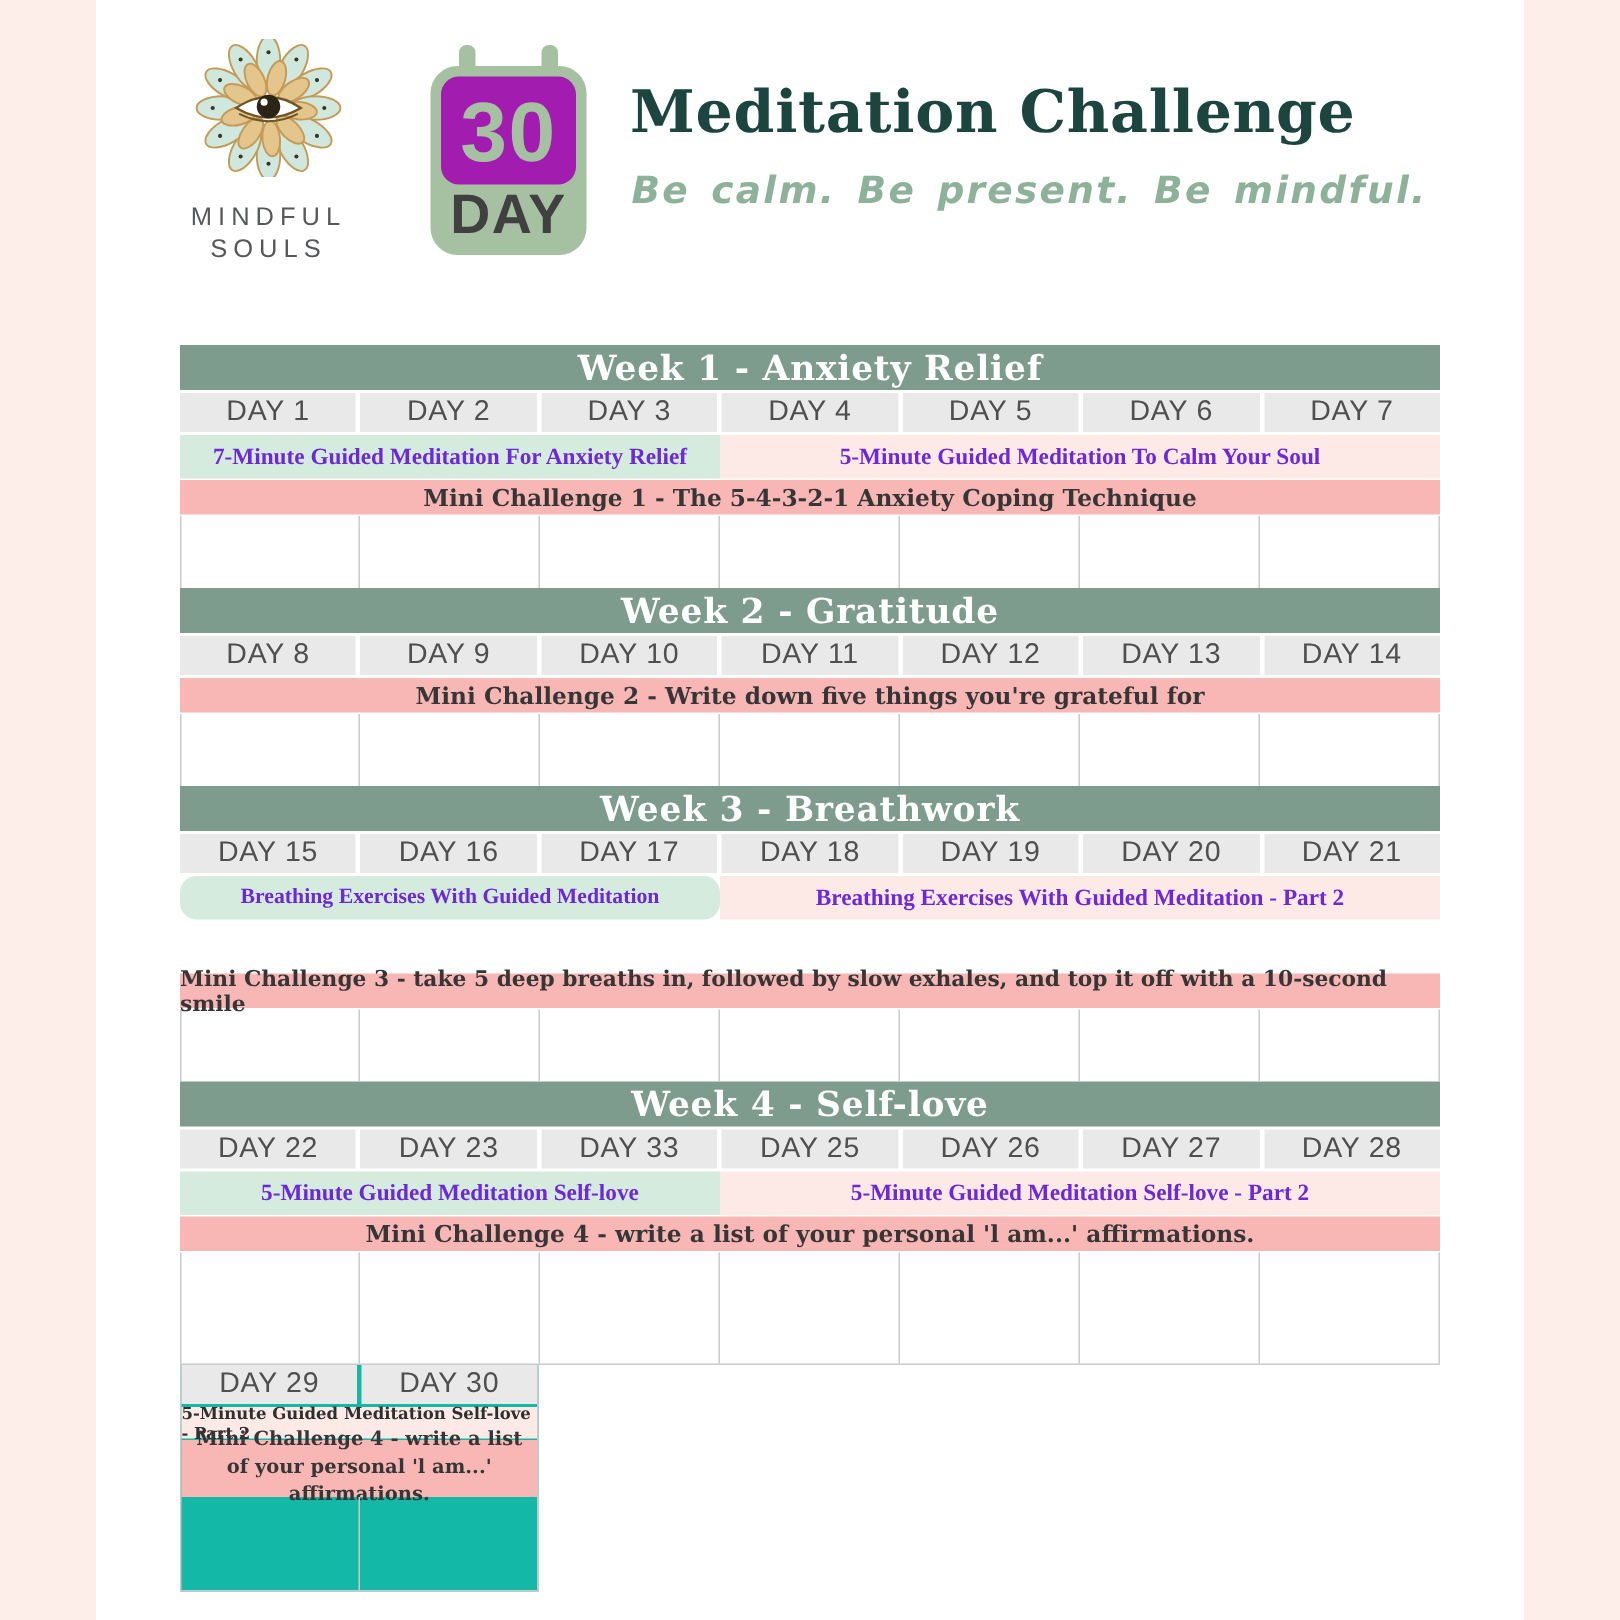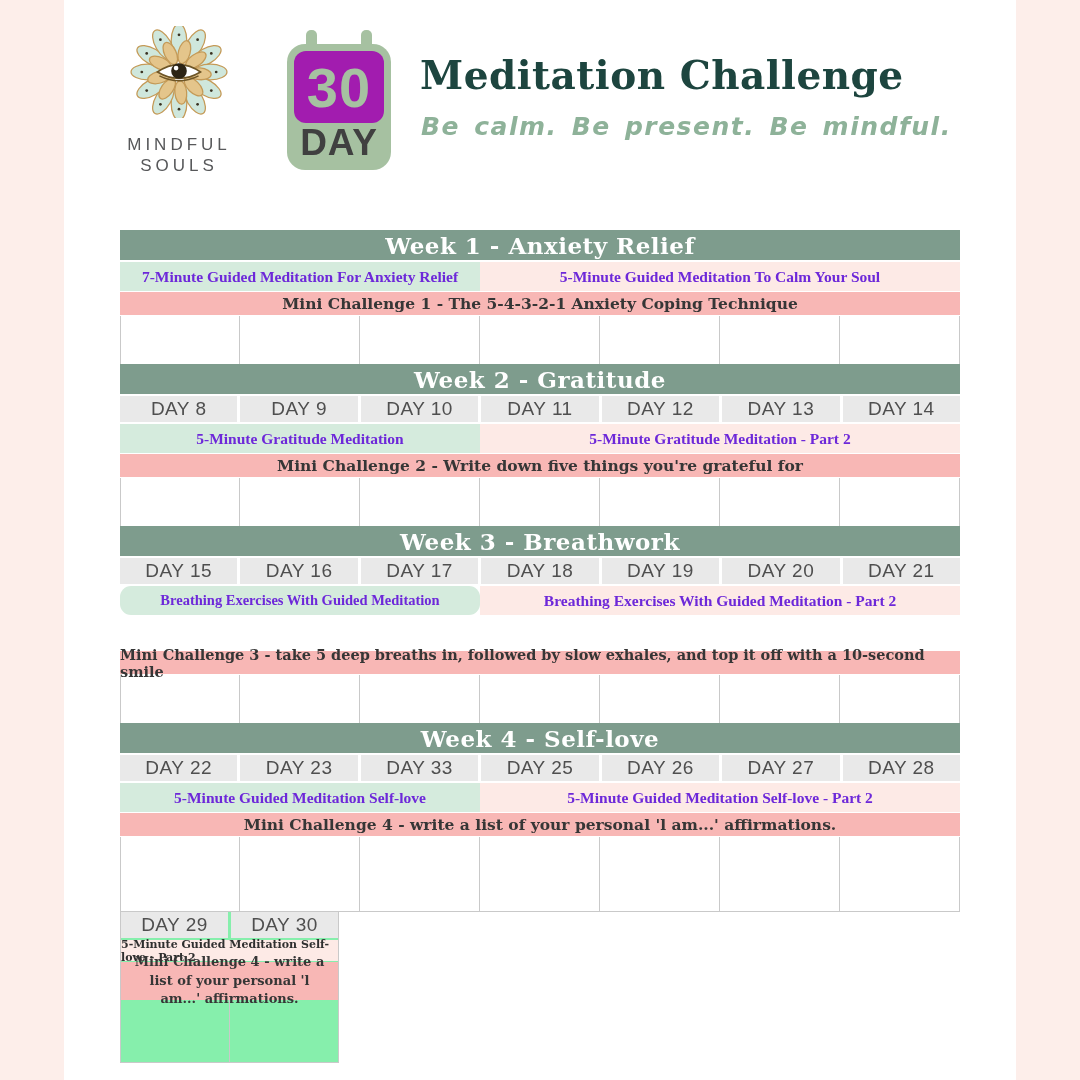--- a/index.html
+++ b/index.html
@@ -42,21 +42,21 @@
   .act.pink{width:480px;background:#fdeae6;}
   .mini{height:23px;background:#f8b7b5;margin-bottom:1px;display:flex;align-items:center;justify-content:center;
         font-family:"DejaVu Serif","Liberation Serif",serif;font-weight:bold;font-size:15.5px;color:#363636;}
   .week3 .mini{font-size:14.5px;margin-top:36px;}
   .empty-row{display:grid;grid-template-columns:repeat(7,1fr);height:48px;}
   .empty-row .ecell{border-right:1px solid #c9c9c9;}
   .empty-row .ecell:first-child{border-left:1px solid #c9c9c9;}
   .week4 .empty-row{height:74px;border-bottom:1px solid #c9c9c9;}
 
   
-  .final-table{width:219px;border:1px solid #c9c9c9;border-top:none;box-sizing:border-box;background:#86efac;}
+  .final-table{width:239px;border:1px solid #c9c9c9;border-top:none;box-sizing:border-box;background:#14b8a6;}
   .final-table .day-row{grid-template-columns:repeat(2,1fr);margin-bottom:2px;}
   .final-act{height:21px;background:#fdeae6;display:flex;align-items:center;justify-content:center;
              font-family:"DejaVu Serif","Liberation Serif",serif;font-weight:bold;font-size:11px;color:#2f2f2f;margin-bottom:1px;}
   .final-mini{height:38px;background:#f8b7b5;display:flex;align-items:center;justify-content:center;text-align:center;
               font-family:"DejaVu Serif","Liberation Serif",serif;font-weight:bold;font-size:13px;line-height:1.45;
               color:#363636;padding:0 8px;box-sizing:border-box;}
   .final-empty{display:grid;grid-template-columns:1fr 1fr;height:62px;}
   .final-empty div:first-child{border-right:1px solid #c9c9c9;}
 </style>
 </head>
@@ -131,20 +131,29 @@
     </div>
   </div>
 
   <div class="title">Meditation Challenge</div>
   <div class="subtitle">Be calm. Be present. Be mindful.</div>
 
   <div class="table">
 
     <div class="week week1">
       <div class="week-header">Week 1 - Anxiety Relief</div>
+      <div class="day-row">
+        <div class="day-cell">DAY 1</div>
+        <div class="day-cell">DAY 2</div>
+        <div class="day-cell">DAY 3</div>
+        <div class="day-cell">DAY 4</div>
+        <div class="day-cell">DAY 5</div>
+        <div class="day-cell">DAY 6</div>
+        <div class="day-cell">DAY 7</div>
+      </div>
       <div class="act-row">
         <div class="act mint">7-Minute Guided Meditation For Anxiety Relief</div>
         <div class="act pink">5-Minute Guided Meditation To Calm Your Soul</div>
       </div>
       <div class="mini">Mini Challenge 1 - The 5-4-3-2-1 Anxiety Coping Technique</div>
       <div class="empty-row">
         <div class="ecell"></div>
           <div class="ecell"></div>
           <div class="ecell"></div>
           <div class="ecell"></div>
@@ -158,24 +167,20 @@
       <div class="week-header">Week 2 - Gratitude</div>
       <div class="day-row">
         <div class="day-cell">DAY 8</div>
         <div class="day-cell">DAY 9</div>
         <div class="day-cell">DAY 10</div>
         <div class="day-cell">DAY 11</div>
         <div class="day-cell">DAY 12</div>
         <div class="day-cell">DAY 13</div>
         <div class="day-cell">DAY 14</div>
       </div>
-      <div class="act-row">
-        <div class="act mint">5-Minute Gratitude Meditation</div>
-        <div class="act pink">5-Minute Gratitude Meditation - Part 2</div>
-      </div>
       <div class="mini">Mini Challenge 2 - Write down five things you're grateful for</div>
       <div class="empty-row">
         <div class="ecell"></div>
           <div class="ecell"></div>
           <div class="ecell"></div>
           <div class="ecell"></div>
           <div class="ecell"></div>
           <div class="ecell"></div>
           <div class="ecell"></div>
       </div>

